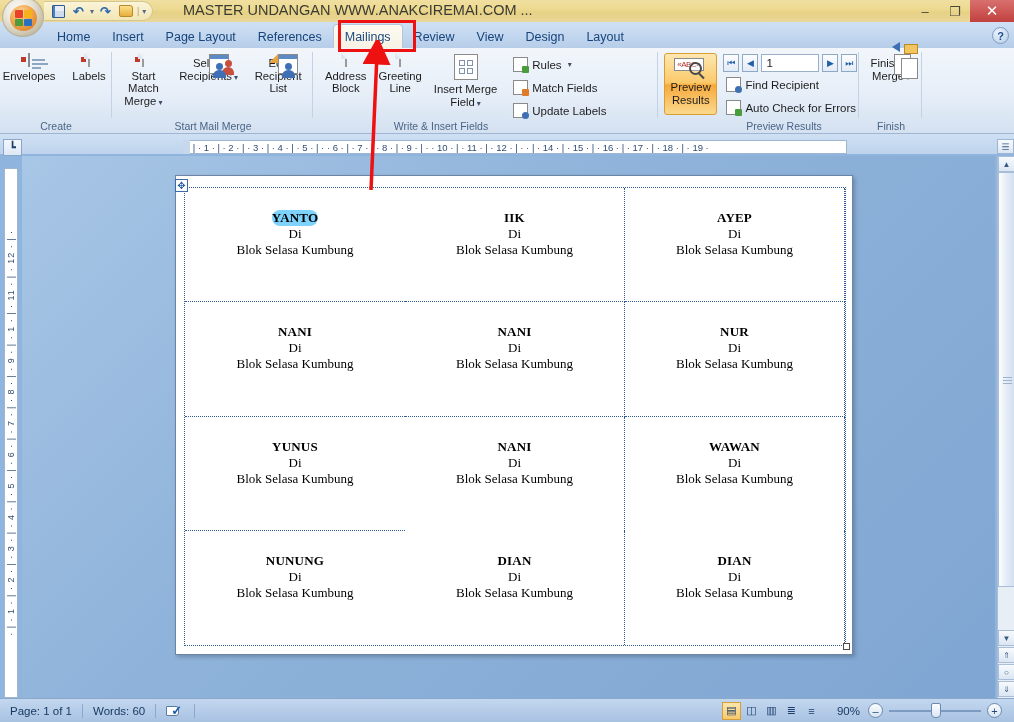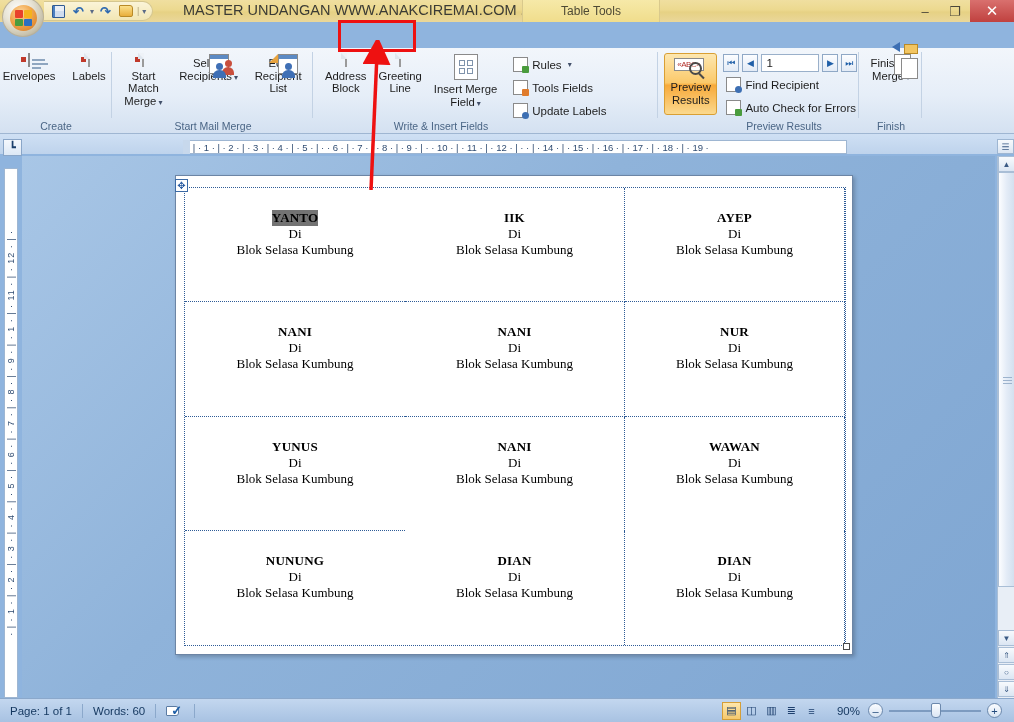--- a/index.html
+++ b/index.html
@@ -219,21 +219,21 @@
   }
   .cell {
     border-right: 1px dotted #2f5c97; border-bottom: 1px dotted #2f5c97;
     display: flex; flex-direction: column; align-items: center;
     padding-top: 22px;
     font-family: "Liberation Serif", serif;
   }
   .cell:nth-child(3n) { border-right: none; }
   .cell:nth-child(n+10) { border-bottom: none; }
   .cname { font-size: 13px; font-weight: bold; color: #000; letter-spacing: .2px; line-height: 16px; }
-  .cname.sel { background: #737373; }
+  .cname.sel { background: #7dd3fc; border-radius: 8px; }
   .cdi { font-size: 13px; color: #000; line-height: 16px; }
   .caddr { font-size: 13px; color: #000; line-height: 16px; }
   .tbl-handle {
     position: absolute; left: -10px; top: -9px; width: 13px; height: 13px;
     border: 1px solid #3b6aa5; background: #fff; color: #2c5ea3;
     font-size: 10px; line-height: 11px; text-align: center;
   }
   .tbl-resize {
     position: absolute; right: -5px; bottom: -5px; width: 7px; height: 7px;
     border: 1px solid #4a4a4a; background: #fff;
@@ -313,28 +313,41 @@
       <span class="qbtn undo-ic">↶</span>
       <span class="dd">▾</span>
       <span class="qbtn redo-ic">↷</span>
       <span class="qbtn">
           <span class="folder-ic"></span>
         </span>
       <span class="sep">|</span>
       <span class="dd">▾</span>
     </div>
     <div class="title-text">MASTER UNDANGAN WWW.ANAKCIREMAI.COM ...</div>
-    <div class="table-tools-tab">Table Tools</div>
     <div class="win-controls">
       <div class="win-btn">–</div>
       <div class="win-btn">❐</div>
       <div class="win-btn close">✕</div>
     </div>
   </div>
 
+  <div class="tabstrip">
+    <div class="tabs">
+      <div class="tab">Home</div>
+      <div class="tab">Insert</div>
+      <div class="tab">Page Layout</div>
+      <div class="tab">References</div>
+      <div class="tab active">Mailings</div>
+      <div class="tab">Review</div>
+      <div class="tab">View</div>
+      <div class="tab">Design</div>
+      <div class="tab">Layout</div>
+    </div>
+    <div class="help-ic">?</div>
+  </div>
 
   <div class="ribbon">
 
     <div class="group" style="left:0; width:112px;">
       <div class="gbody" style="justify-content:center; gap:8px;">
         <div class="bigbtn">
           <span class="ic">
             <span class="env-ic"><i style="top:5px;width:13px;"></i><i style="top:9px;width:16px;"></i><i style="top:13px;width:9px;"></i><span class="redsq"></span></span>
           </span>
           <span>Envelopes</span>
@@ -423,21 +436,21 @@
           <span><span>Field</span><span class="caret">▾</span></span>
         </div>
         <div style="display:flex;flex-direction:column;gap:2px;padding-top:2px;padding-left:6px;">
           <div class="smbtn">
             <span class="mini-ic green"></span>
             <span>Rules</span>
             <span class="caret">▾</span>
           </div>
           <div class="smbtn">
             <span class="mini-ic redorange"></span>
-            <span>Tools Fields</span>
+            <span>Match Fields</span>
           </div>
           <div class="smbtn">
             <span class="mini-ic blue"></span>
             <span>Update Labels</span>
           </div>
         </div>
       </div>
       <div class="glabel" style="left:0;right:90px;">Write &amp; Insert Fields</div>
       <div class="gsep"></div>
     </div>

